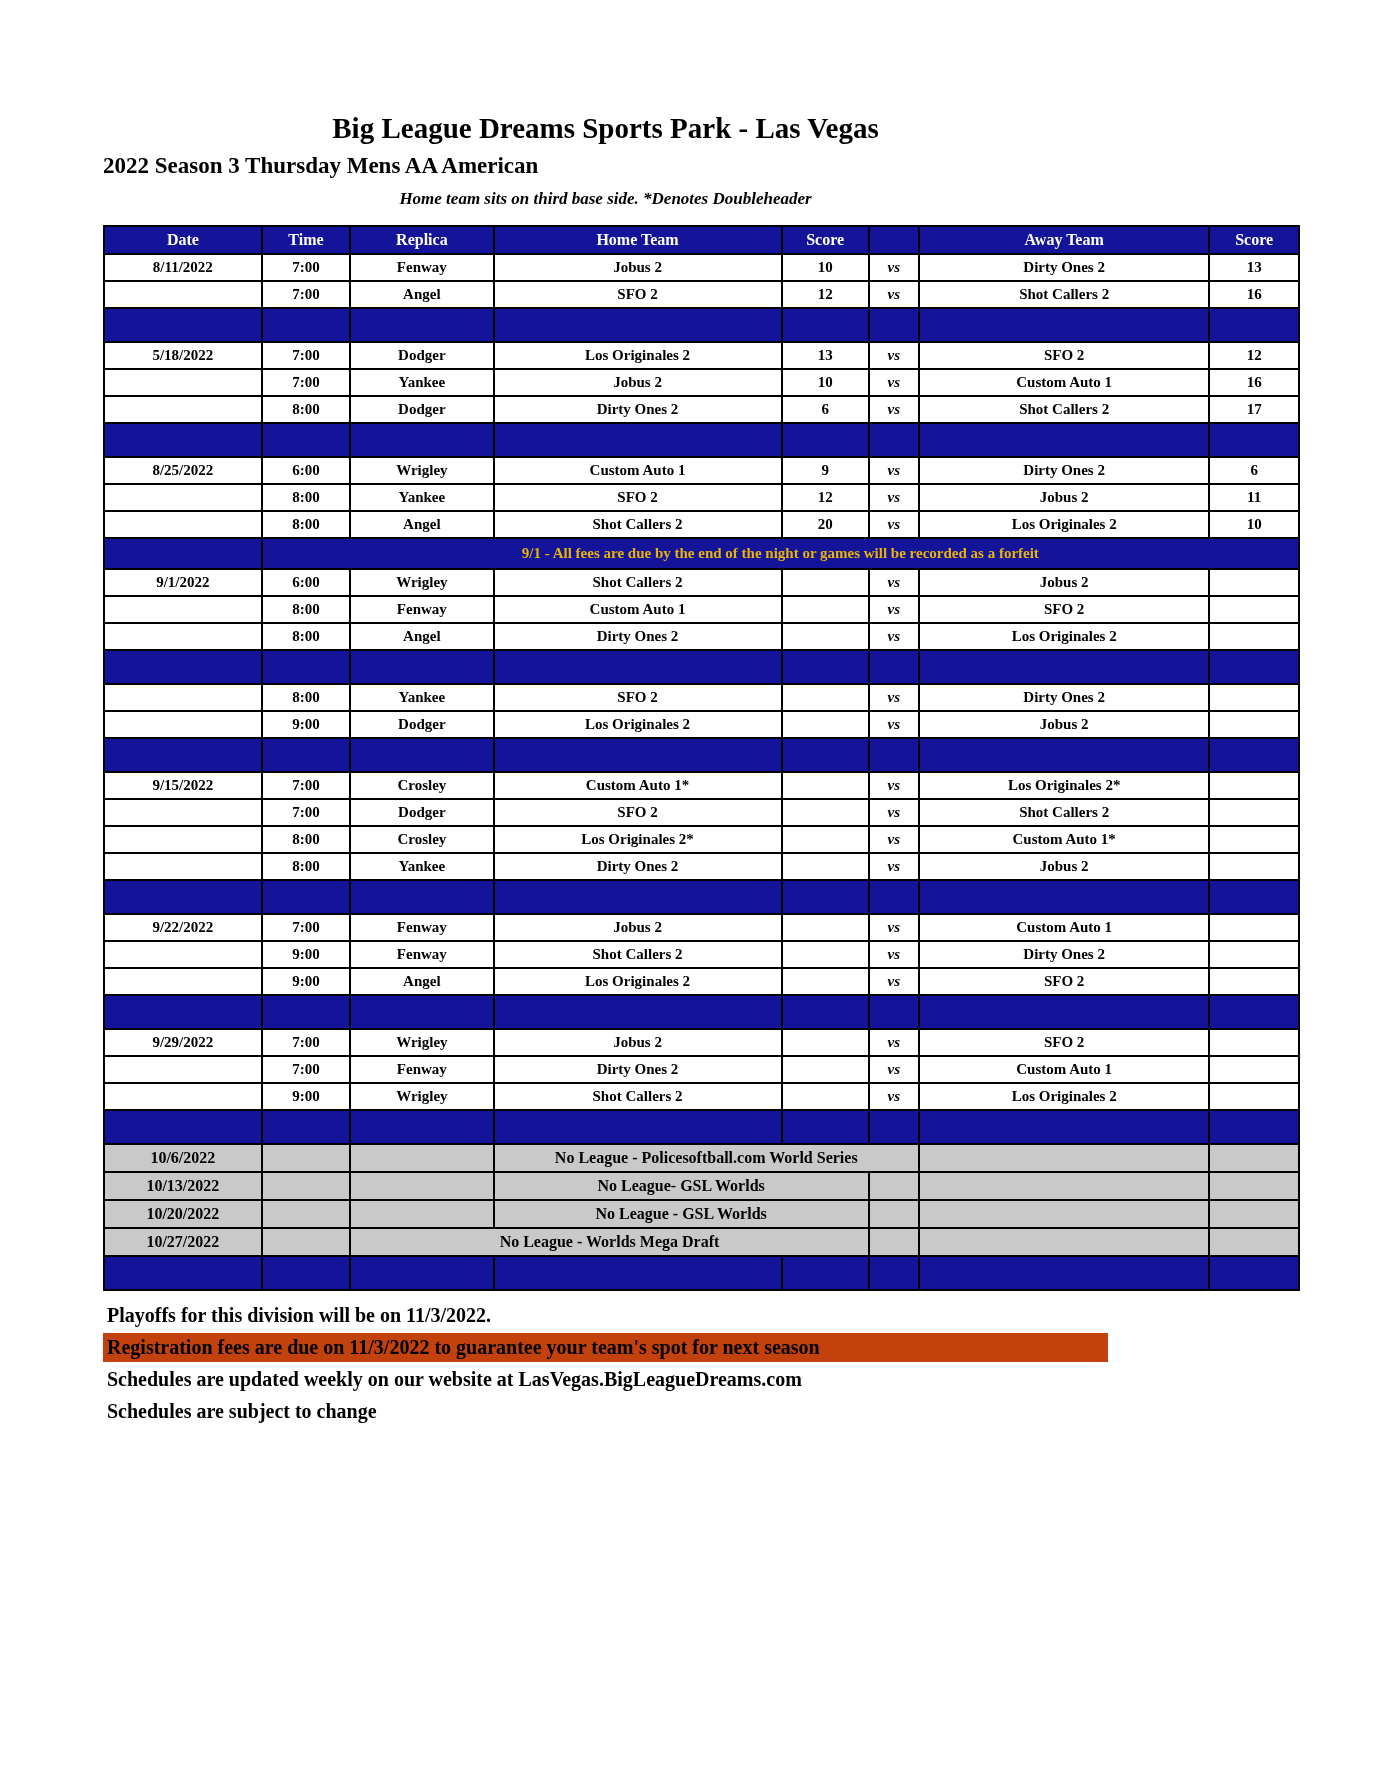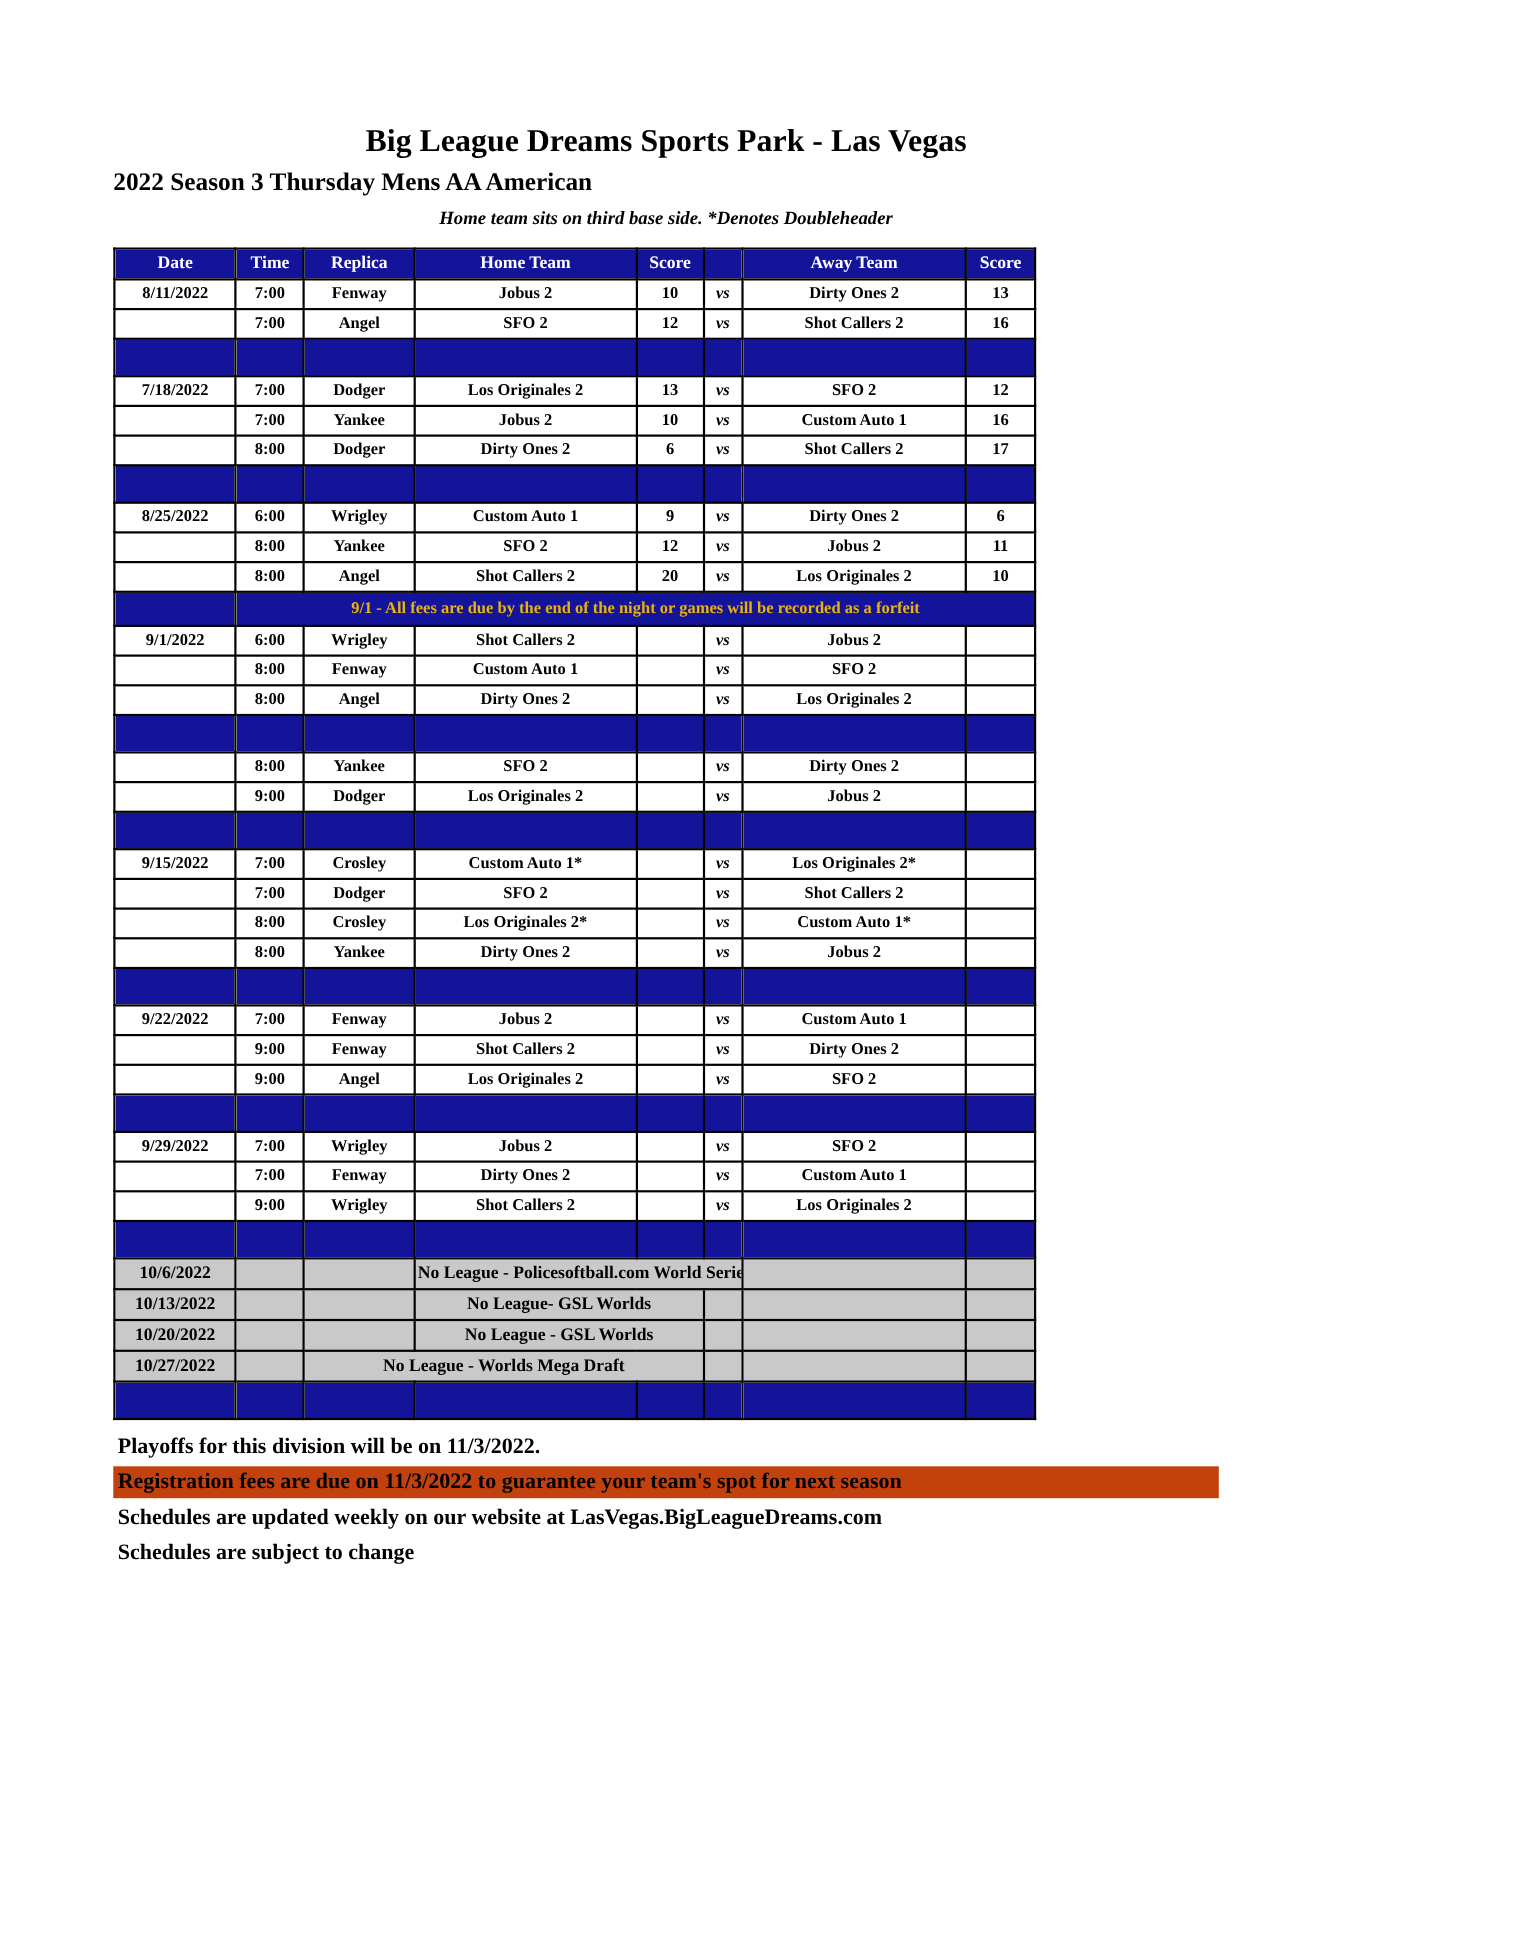--- a/index.html
+++ b/index.html
@@ -7,21 +7,21 @@
     width:1377px;height:1782px;
     font-family:"Liberation Serif", serif;
     font-weight:bold;color:#000;
     position:relative;
   }
   .content{width:1005px;margin:112px 0 0 103px;}
   .page-title{font-size:29px;text-align:center;margin:0 0 8px 0;}
   .page-subtitle{font-size:23px;margin:0 0 10px 0;}
   .page-note{font-size:17px;font-style:italic;text-align:center;margin:0 0 10px 0;}
 
-  table.sched{border-collapse:collapse;width:839px;table-layout:fixed;margin-top:16px;}
+  table.sched{border-collapse:collapse;width:1197px;table-layout:fixed;margin-top:16px;}
   table.sched td, table.sched th{
     border:2px solid #000;
     font-size:15px;font-weight:bold;text-align:center;
     padding:1px 2px;overflow:hidden;white-space:nowrap;
   }
   table.sched th{background:#14149B;color:#fff;font-size:16px;height:24px;}
   tr.game td{height:23px;background:#fff;}
   td.vs{font-style:italic;}
   td.hl-yellow{background:#FFFF00;}
   td.hl-cyan{background:#00B0F0;}
@@ -92,21 +92,21 @@
           <td></td>
           <td></td>
           <td></td>
           <td></td>
           <td></td>
           <td></td>
           <td></td>
           <td></td>
         </tr>
         <tr class="game">
-          <td>7/18/2022</td>
+          <td>5/18/2022</td>
           <td>7:00</td>
           <td>Dodger</td>
           <td class="hl-yellow">Los Originales 2</td>
           <td class="hl-yellow">13</td>
           <td class="vs">vs</td>
           <td>SFO 2</td>
           <td>12</td>
         </tr>
         <tr class="game">
           <td></td>

